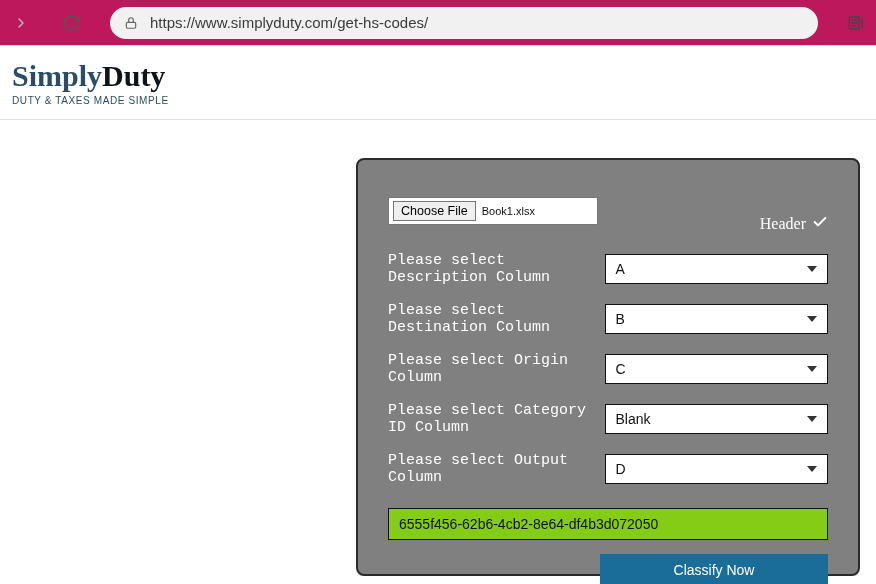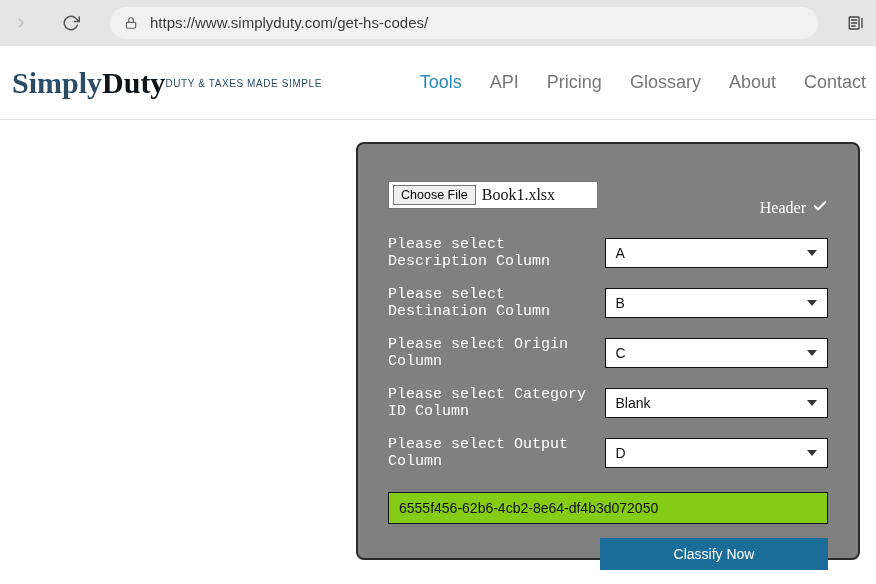--- a/index.html
+++ b/index.html
@@ -11,21 +11,21 @@
     overflow: hidden;
     position: relative;
   }
 
   
   .browser-bar {
     display: flex;
     align-items: center;
     height: 46px;
     padding: 0 4px;
-    background: #e5e5e5;
+    background: #be185d;
     border-bottom: 1px solid #e4e4e4;
     gap: 16px;
   }
   .nav-icon {
     width: 34px;
     height: 34px;
     display: flex;
     align-items: center;
     justify-content: center;
     color: #555;
@@ -63,35 +63,35 @@
   
   .site-header {
     display: flex;
     align-items: center;
     justify-content: space-between;
     height: 74px;
     padding: 0 0 0 12px;
     border-bottom: 1px solid #e0e0e0;
     background: #fff;
   }
-  .logo-block { display:flex; flex-direction:row; align-items:center; }
+  .logo-block { display:flex; flex-direction:column; align-items:flex-start; }
   .logo-line { font-family: Georgia, "Times New Roman", serif; font-size: 30px; font-weight: 700; letter-spacing: 0px; }
   .logo-simply { color: #2b4c66; }
   .logo-duty { color: #0f1419; }
   .logo-tag { font-size: 10px; color: #2b4c66; letter-spacing: 0.6px; margin-top: 2px; font-weight: 500; }
 
   .main-nav { display:flex; align-items:center; gap: 28px; font-size: 18px; color: #777; padding-right: 10px;}
   .main-nav .nav-item { color: #777; cursor: pointer; }
   .main-nav .nav-item.active { color: #2a8bbf; }
 
   
   .content { position: relative; width: 100%; }
   .panel {
     position: absolute;
-    top: 22px;
+    top: 38px;
     left: 356px;
     width: 504px;
     height: 418px;
     background: #808080;
     border: 2px solid #2a2a2a;
     border-radius: 8px;
     padding: 28px 30px 24px 30px;
   }
 
   .panel-topline {
@@ -111,21 +111,21 @@
     gap: 6px;
     font-size: 13px;
   }
   .file-btn {
     font-size: 12.5px;
     padding: 2px 7px;
     background: #efefef;
     border: 1px solid #767676;
     cursor: pointer;
   }
-  .file-name { color: #111; font-size: 16px; font-family: Liberation Serif, serif; }
+  .file-name { color: #111; font-size: 11px; }
 
   .header-check {
     display: flex;
     align-items: center;
     gap: 6px;
     color: #fff;
     font-family: Georgia, serif;
     font-size: 16px;
     margin-top: 26px;
   }
@@ -228,28 +228,20 @@
   </div>
 </div>
 
 <div class="site-header">
   <div class="logo-block">
     <div class="logo-line">
       <span class="logo-simply">Simply</span><span class="logo-duty">Duty</span>
     </div>
     <div class="logo-tag">DUTY &amp; TAXES MADE SIMPLE</div>
   </div>
-  <nav class="main-nav">
-    <span class="nav-item active">Tools</span>
-    <span class="nav-item">API</span>
-    <span class="nav-item">Pricing</span>
-    <span class="nav-item">Glossary</span>
-    <span class="nav-item">About</span>
-    <span class="nav-item">Contact</span>
-  </nav>
 </div>
 
 <div class="content">
   <div class="panel">
 
     <div class="panel-topline">
       <div class="file-box">
         <button class="file-btn">Choose File</button>
         <span class="file-name">Book1.xlsx</span>
       </div>

